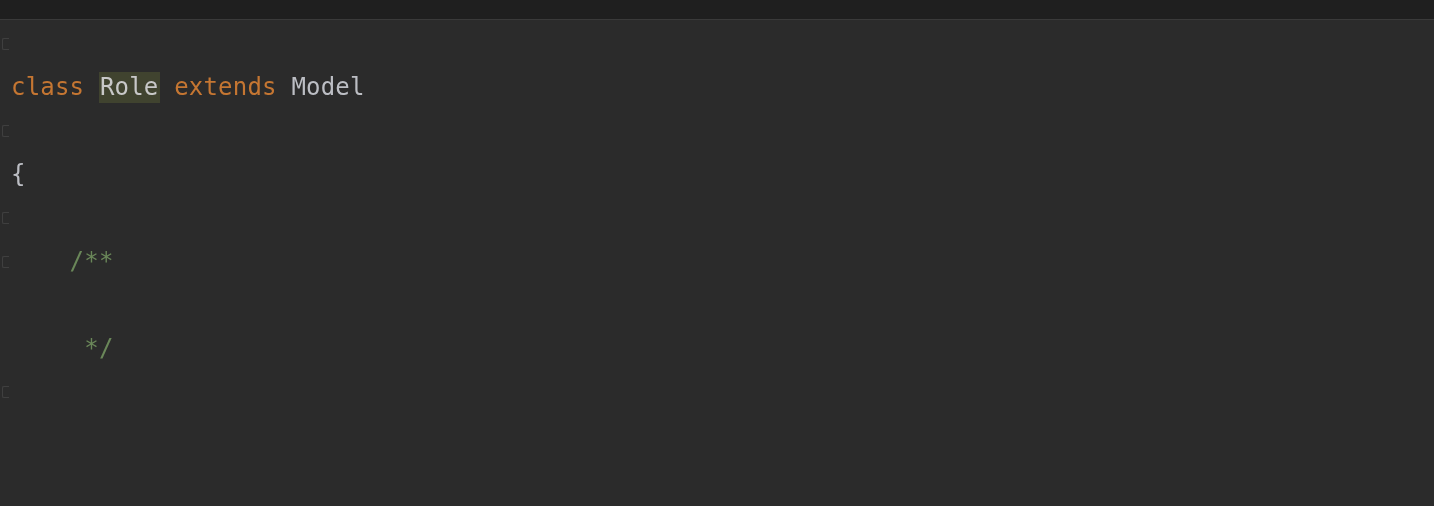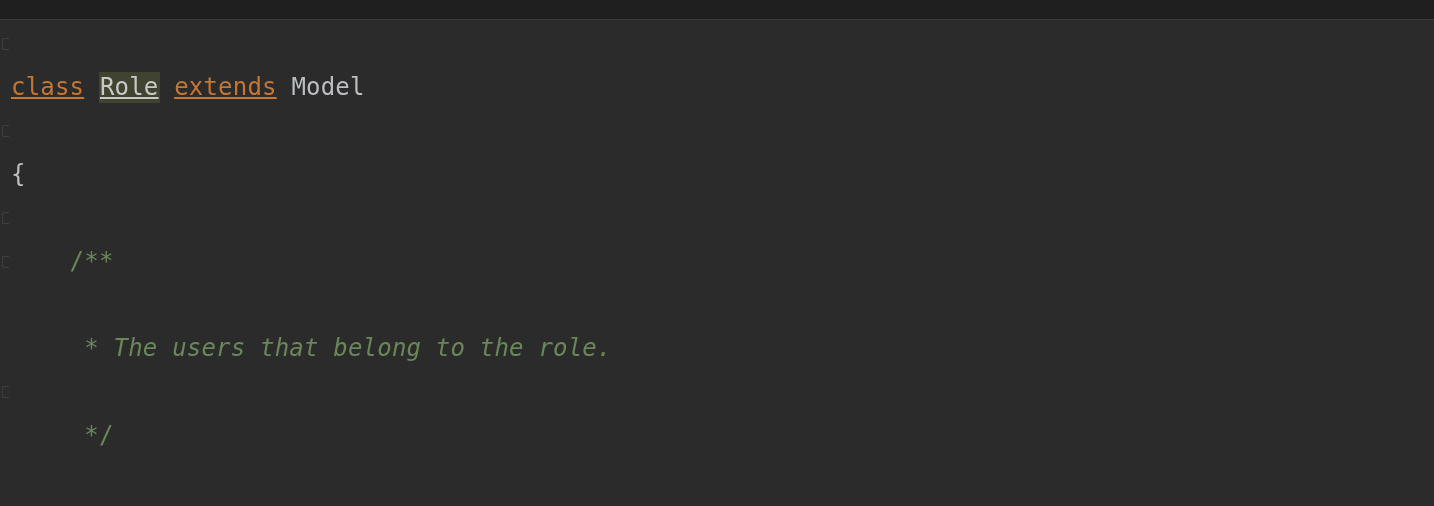--- a/index.html
+++ b/index.html
@@ -44,26 +44,25 @@
     position: absolute;
     left: 11px;
     top: 22px;
     line-height: 43.5px;
     font-size: 24px;
     letter-spacing: 0.2px;
     white-space: pre;
     color: #bcbec4;
   }
   .line { display: block; height: 43.5px; }
-  .kw { color: #c57632; text-decoration: underline; }           
+  .kw { color: #c57632; }           
   .classname-highlight {
     color: #c8c8c8;
     background: #40432f;
     padding: 1px 1px 2px 1px;
-    text-decoration: underline;
   }
   .ident { color: #bcbec4; margin-top: 32px; }
   .brace { color: #bcbec4; }
   .comment { color: #6a8759; font-style: italic; }
   .comment-delim { color: #6a8759; font-style: normal; }
 </style>
 </head>
 <body>
 
 <div class="editor">
@@ -75,21 +74,20 @@
     <div class="gutter-mark" style="top:105px;"></div>
     <div class="gutter-mark" style="top:192px;"></div>
     <div class="gutter-mark" style="top:236px;"></div>
     <div class="gutter-mark" style="top:366px;"></div>
   </div>
 
   <div class="code">
 <span class="line"><span class="kw">class</span> <span class="classname-highlight">Role</span> <span class="kw">extends</span> <span class="ident">Model</span></span>
 <span class="line"><span class="brace">{</span></span>
 <span class="line">    <span class="comment-delim">/**</span></span>
-<span class="line">    <span class="comment"><span> *</span><span> The users that belong to the role.</span></span></span>
 <span class="line">    <span class="comment-delim"> */</span></span>
 <span class="line">      </span>
 
 
 
 
   </div>
 
 </div>
 

